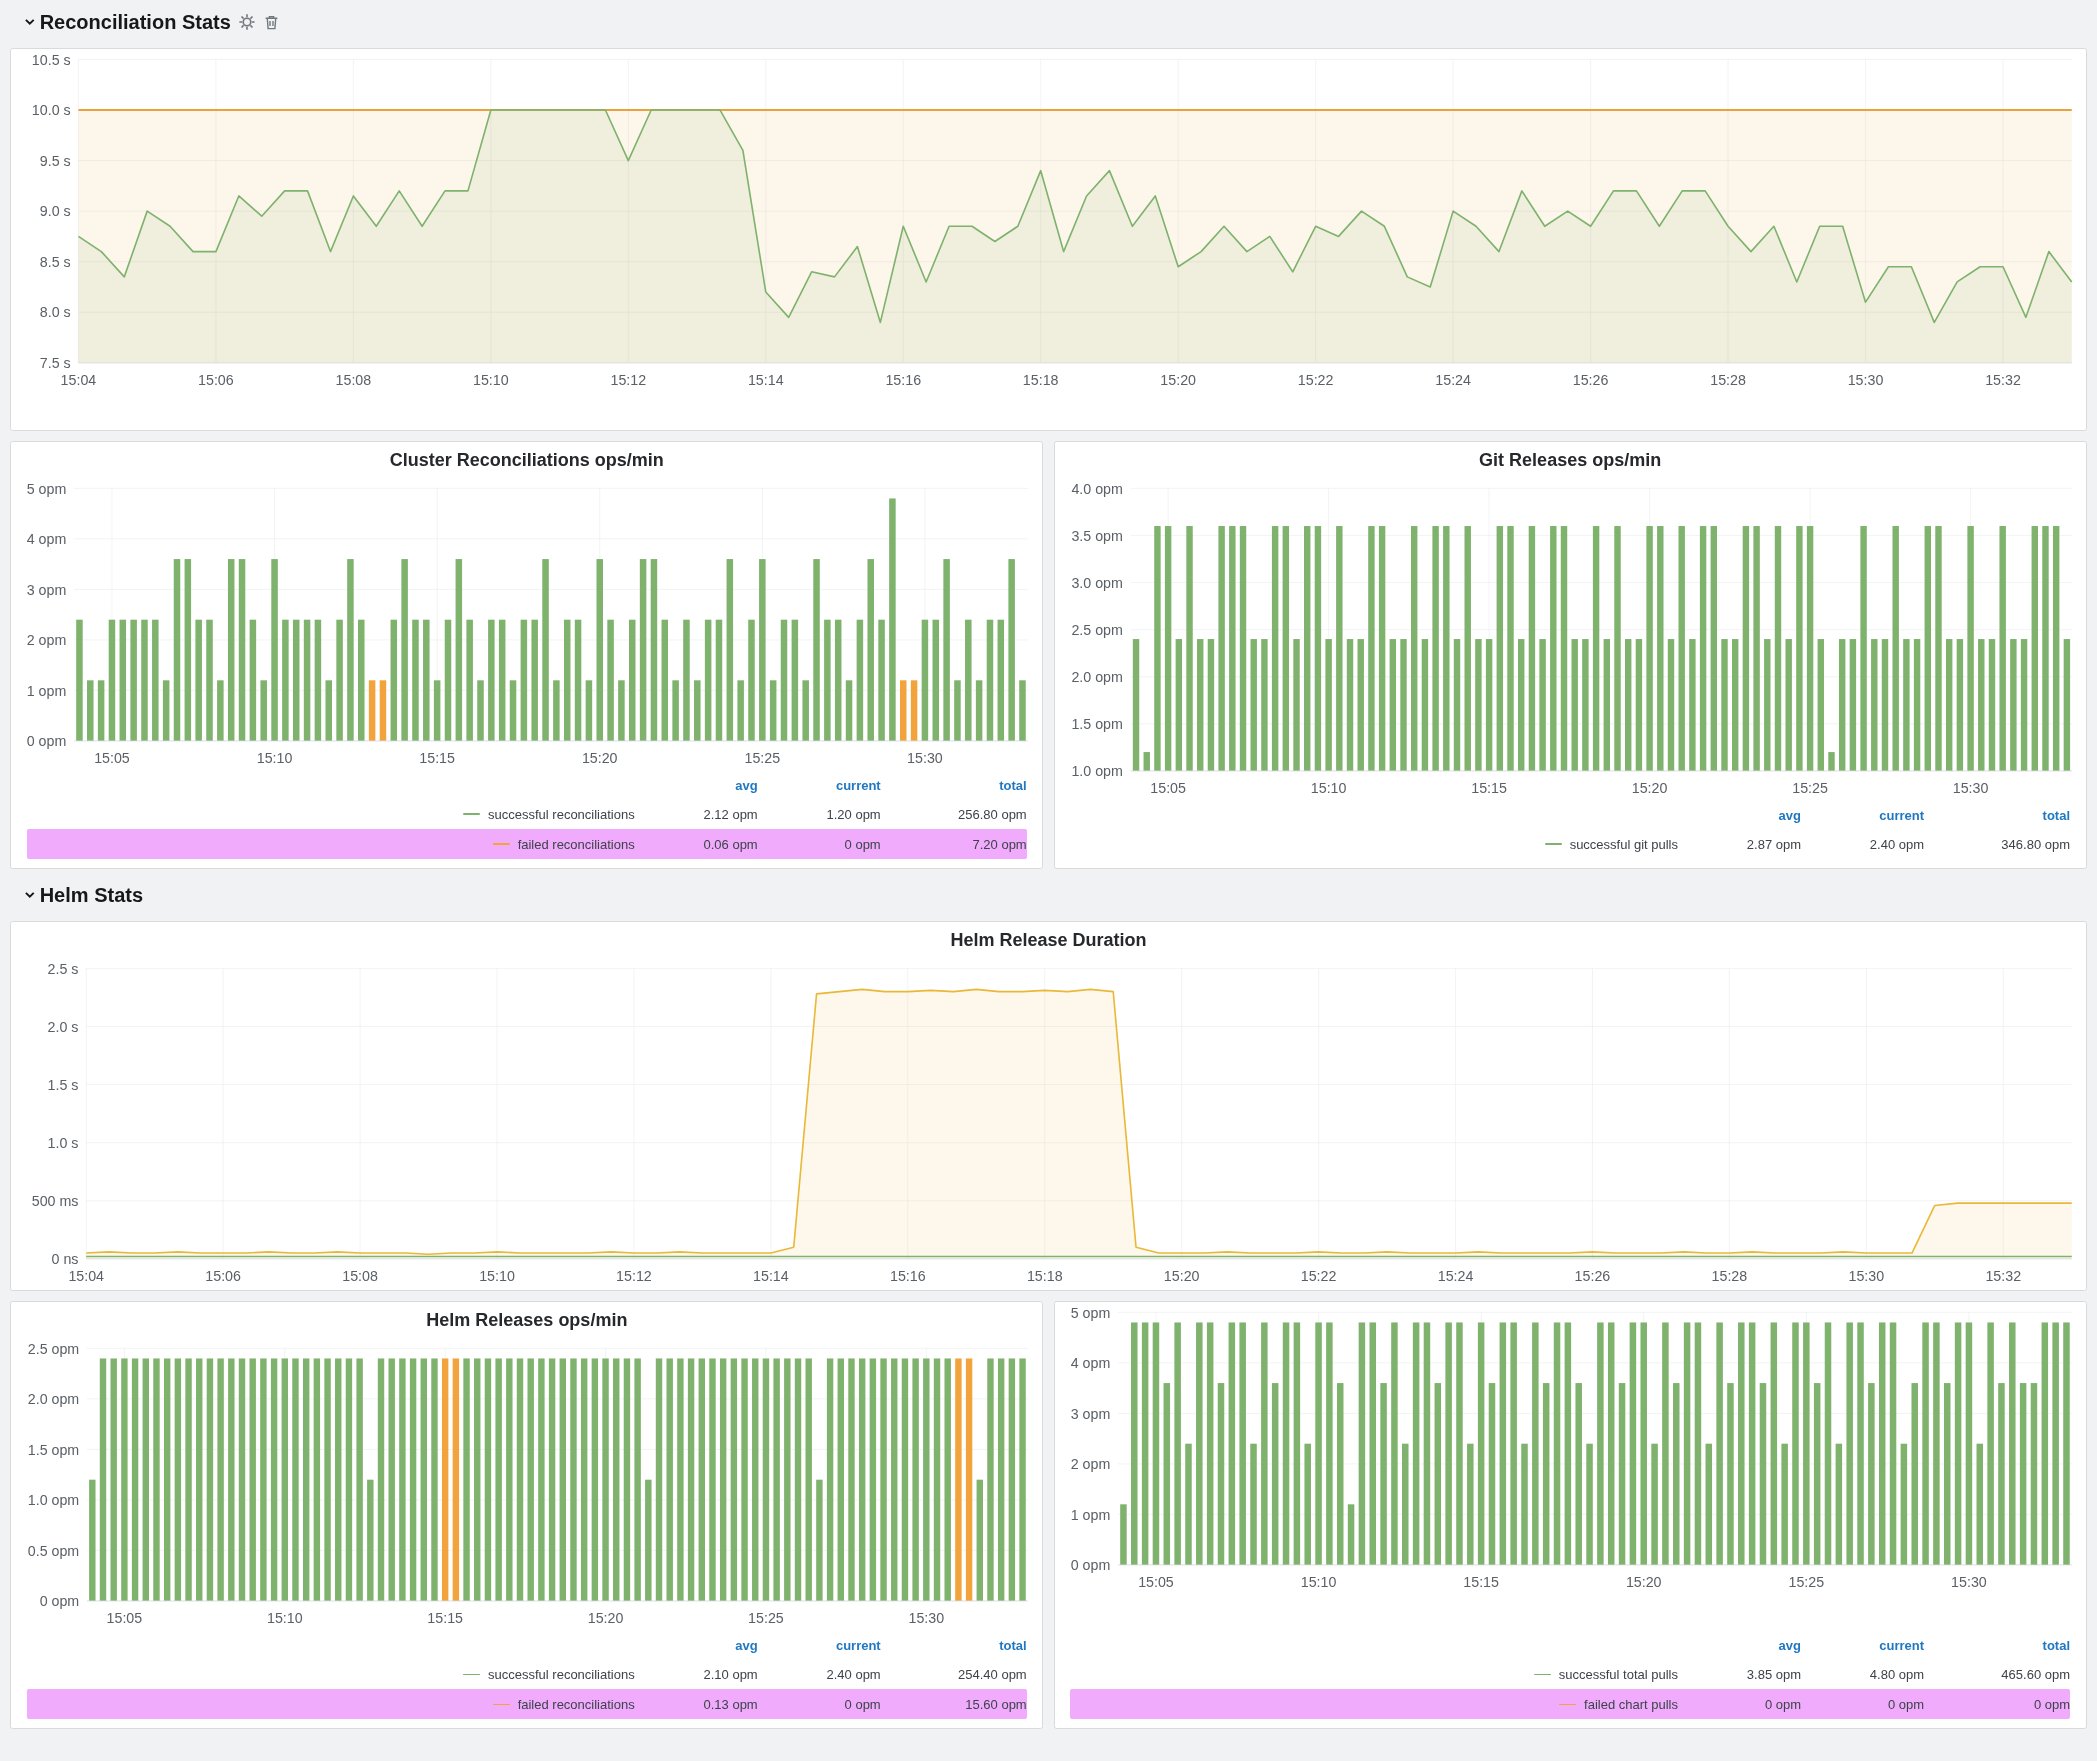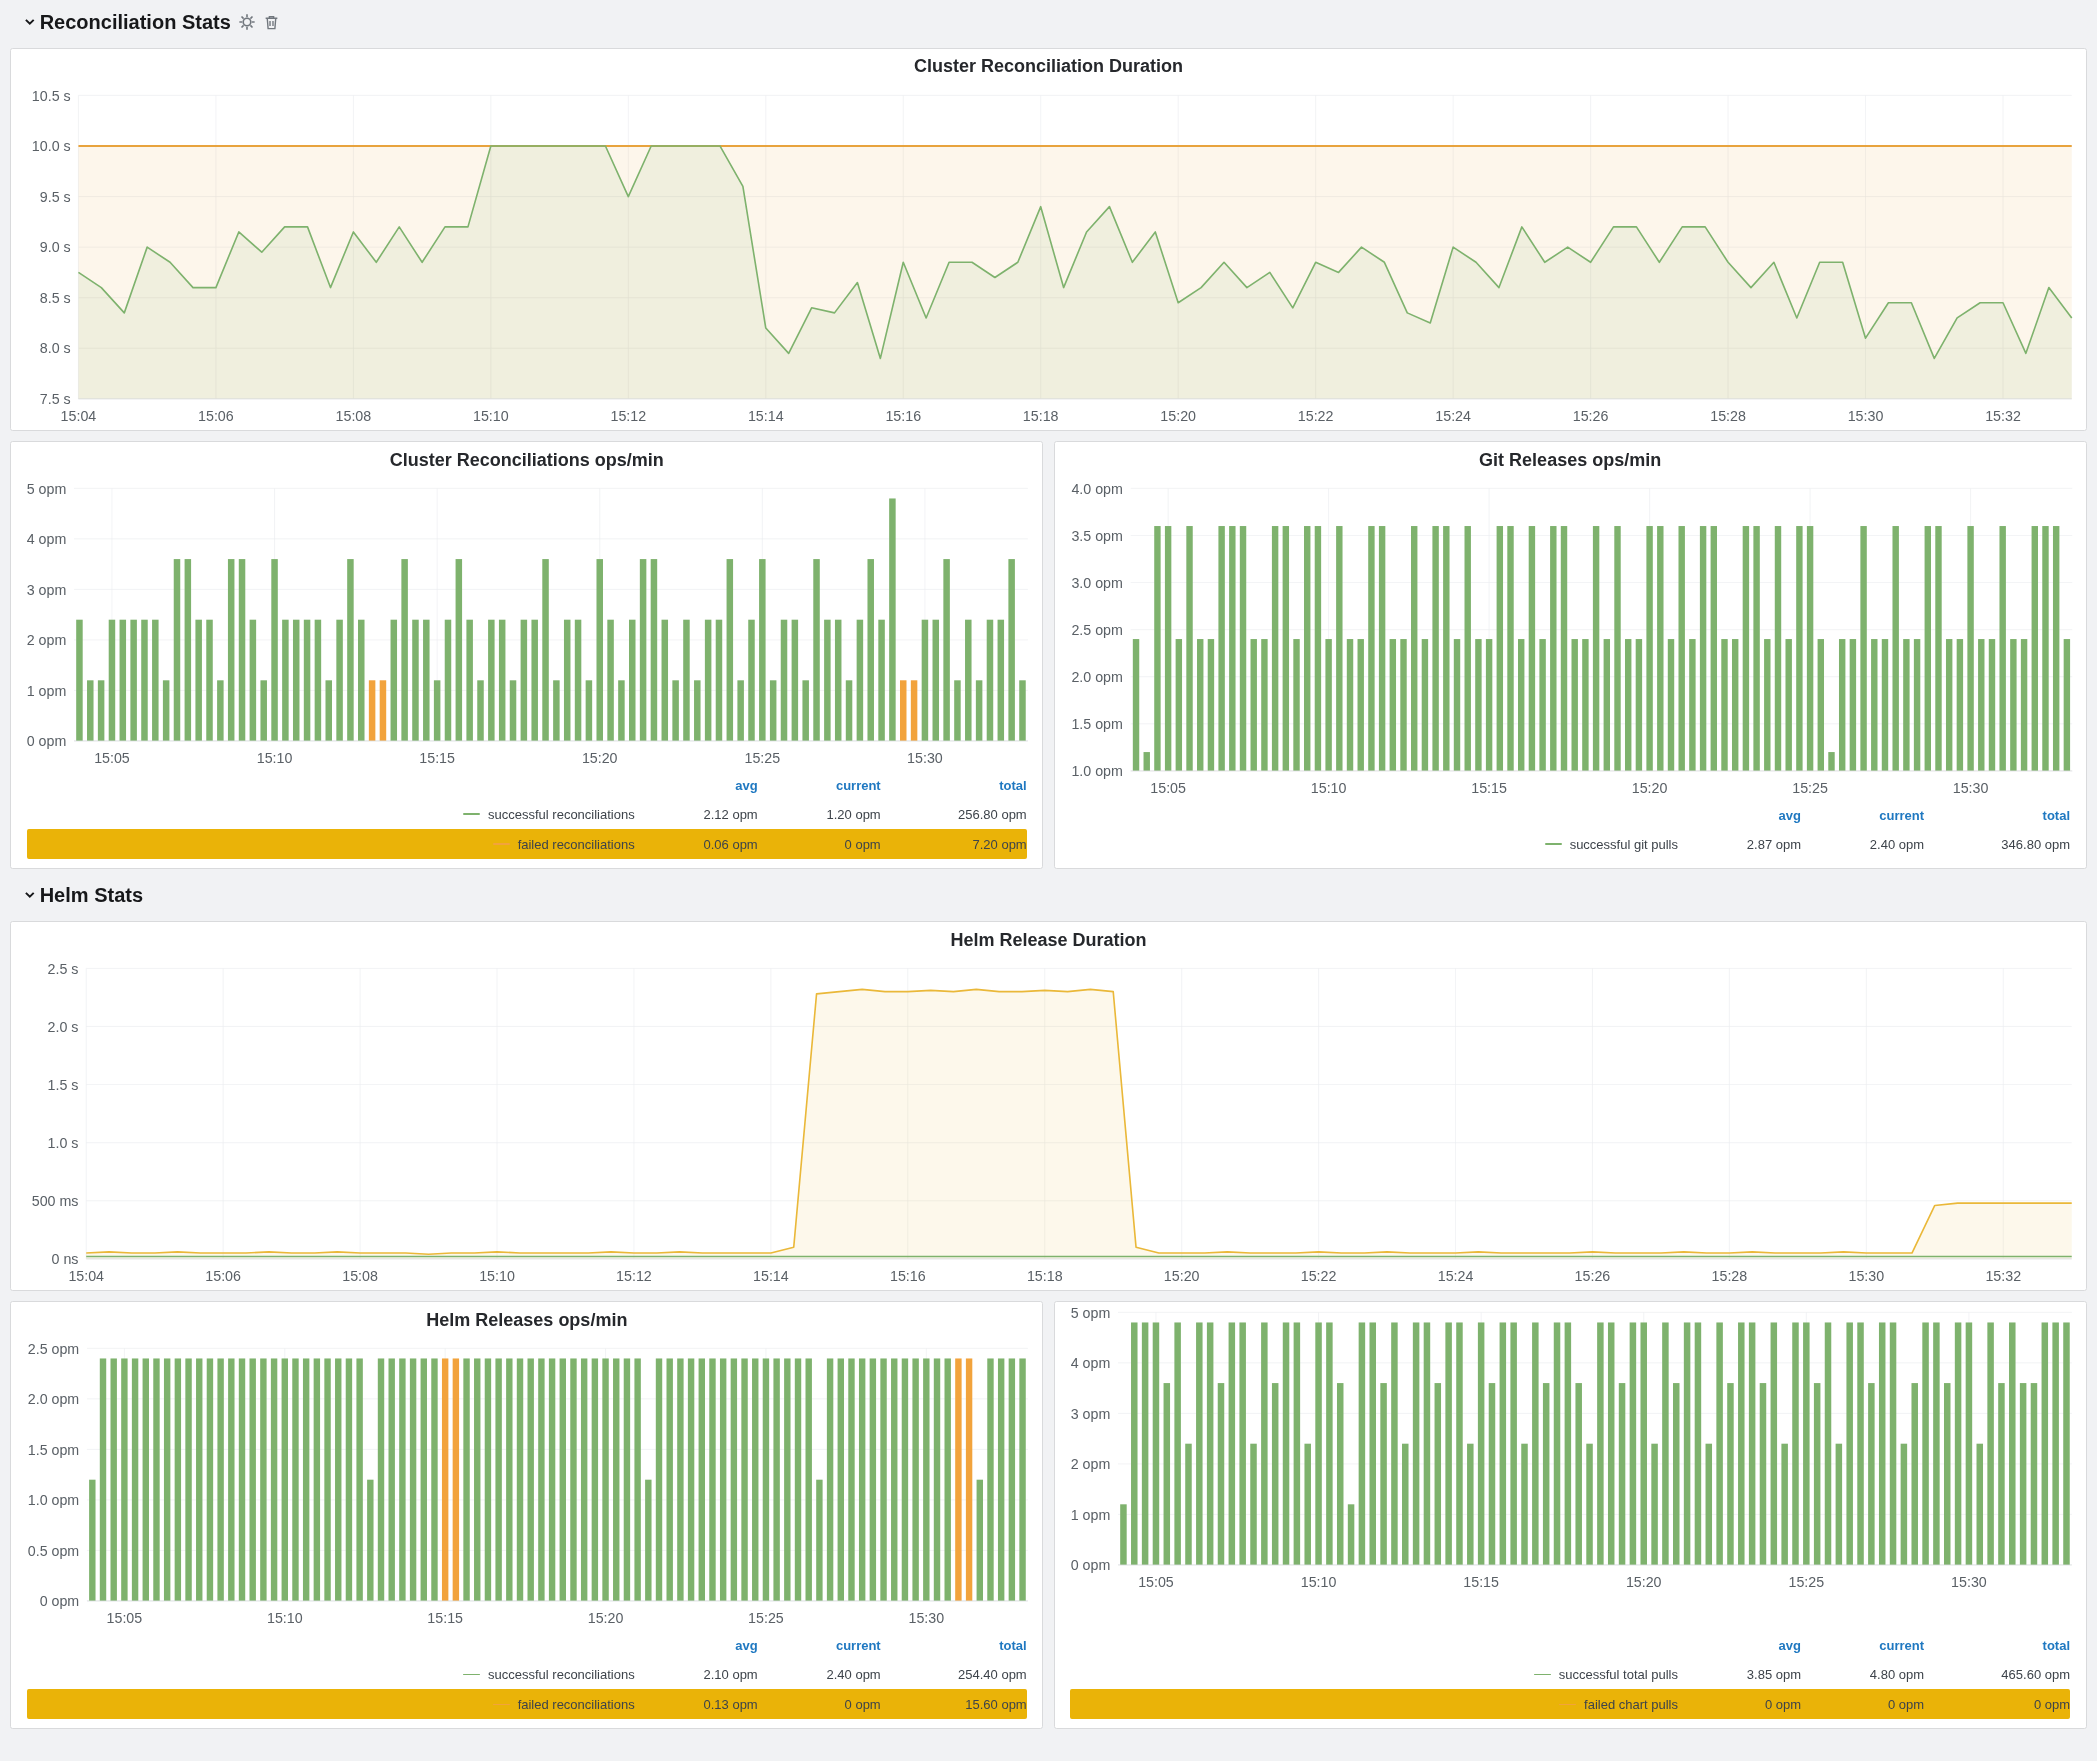--- a/index.html
+++ b/index.html
@@ -26,21 +26,21 @@
     flex:0 0 36px; display:flex; align-items:center; justify-content:center;
     font-size:18px; font-weight:600; color:#26282c; cursor:pointer;
   }
   .chart { flex:1 1 auto; min-height:0; position:relative; }
   svg text { font-family:"Liberation Sans", sans-serif; font-size:22px; fill:#5a6066; }
   .legend { flex:0 0 auto; padding:0 15.6px 9px 15.6px; font-size:13px; }
   .legend-grid { display:grid; grid-template-columns:1fr 123px 123px 146px; align-items:center; }
   .legend-head { height:27px; }
   .legend-head .lh { text-align:right; color:#1f78c1; font-weight:700; cursor:pointer; }
   .legend-row { height:30px; border-radius:1.9px; }
-  .legend-row.striped { background:#eab308; }
+  .legend-row.striped { background:#f0abfc; }
   .series-cell { display:flex; align-items:center; gap:7.8px; padding-left:3.9px; color:#3d434a;justify-content:flex-end; }
   .sname { cursor:pointer; }
   .dash { width:17px; height:1.9px; border-radius:1.3px; display:inline-block; }
   .dash.green { background:#7eb26d; }
   .dash.orange { background:#f2a33c; }
   .val { text-align:right; color:#3d434a; }
 </style>
 </head>
 <body>
 
@@ -62,21 +62,20 @@
         </svg>
     </span>
     <span class="sec-icon">
       <svg width="17" height="17" viewBox="0 0 16 16">
           <path d="M2.5 4h11M6 4V2.5h4V4M4 4l.8 9.8h6.4L12 4M6.6 6.5v4.8M9.4 6.5v4.8" stroke="#71777d" stroke-width="1.3" fill="none"></path>
         </svg>
     </span>
   </div>
 
   <section class="panel h590">
-    <div class="ptitle">Cluster Reconciliation Duration</div>
     <div class="chart"><svg width="2075" height="345" viewBox="0 0 3200 532">
           <line x1="104" x2="104" y1="16" y2="484" stroke="#ebedef"></line>
           <text x="104" y="518" text-anchor="middle">15:04</text>
           <line x1="316" x2="316" y1="16" y2="484" stroke="#ebedef"></line>
           <text x="316" y="518" text-anchor="middle">15:06</text>
           <line x1="528" x2="528" y1="16" y2="484" stroke="#ebedef"></line>
           <text x="528" y="518" text-anchor="middle">15:08</text>
           <line x1="740" x2="740" y1="16" y2="484" stroke="#ebedef"></line>
           <text x="740" y="518" text-anchor="middle">15:10</text>
           <line x1="952" x2="952" y1="16" y2="484" stroke="#ebedef"></line>

